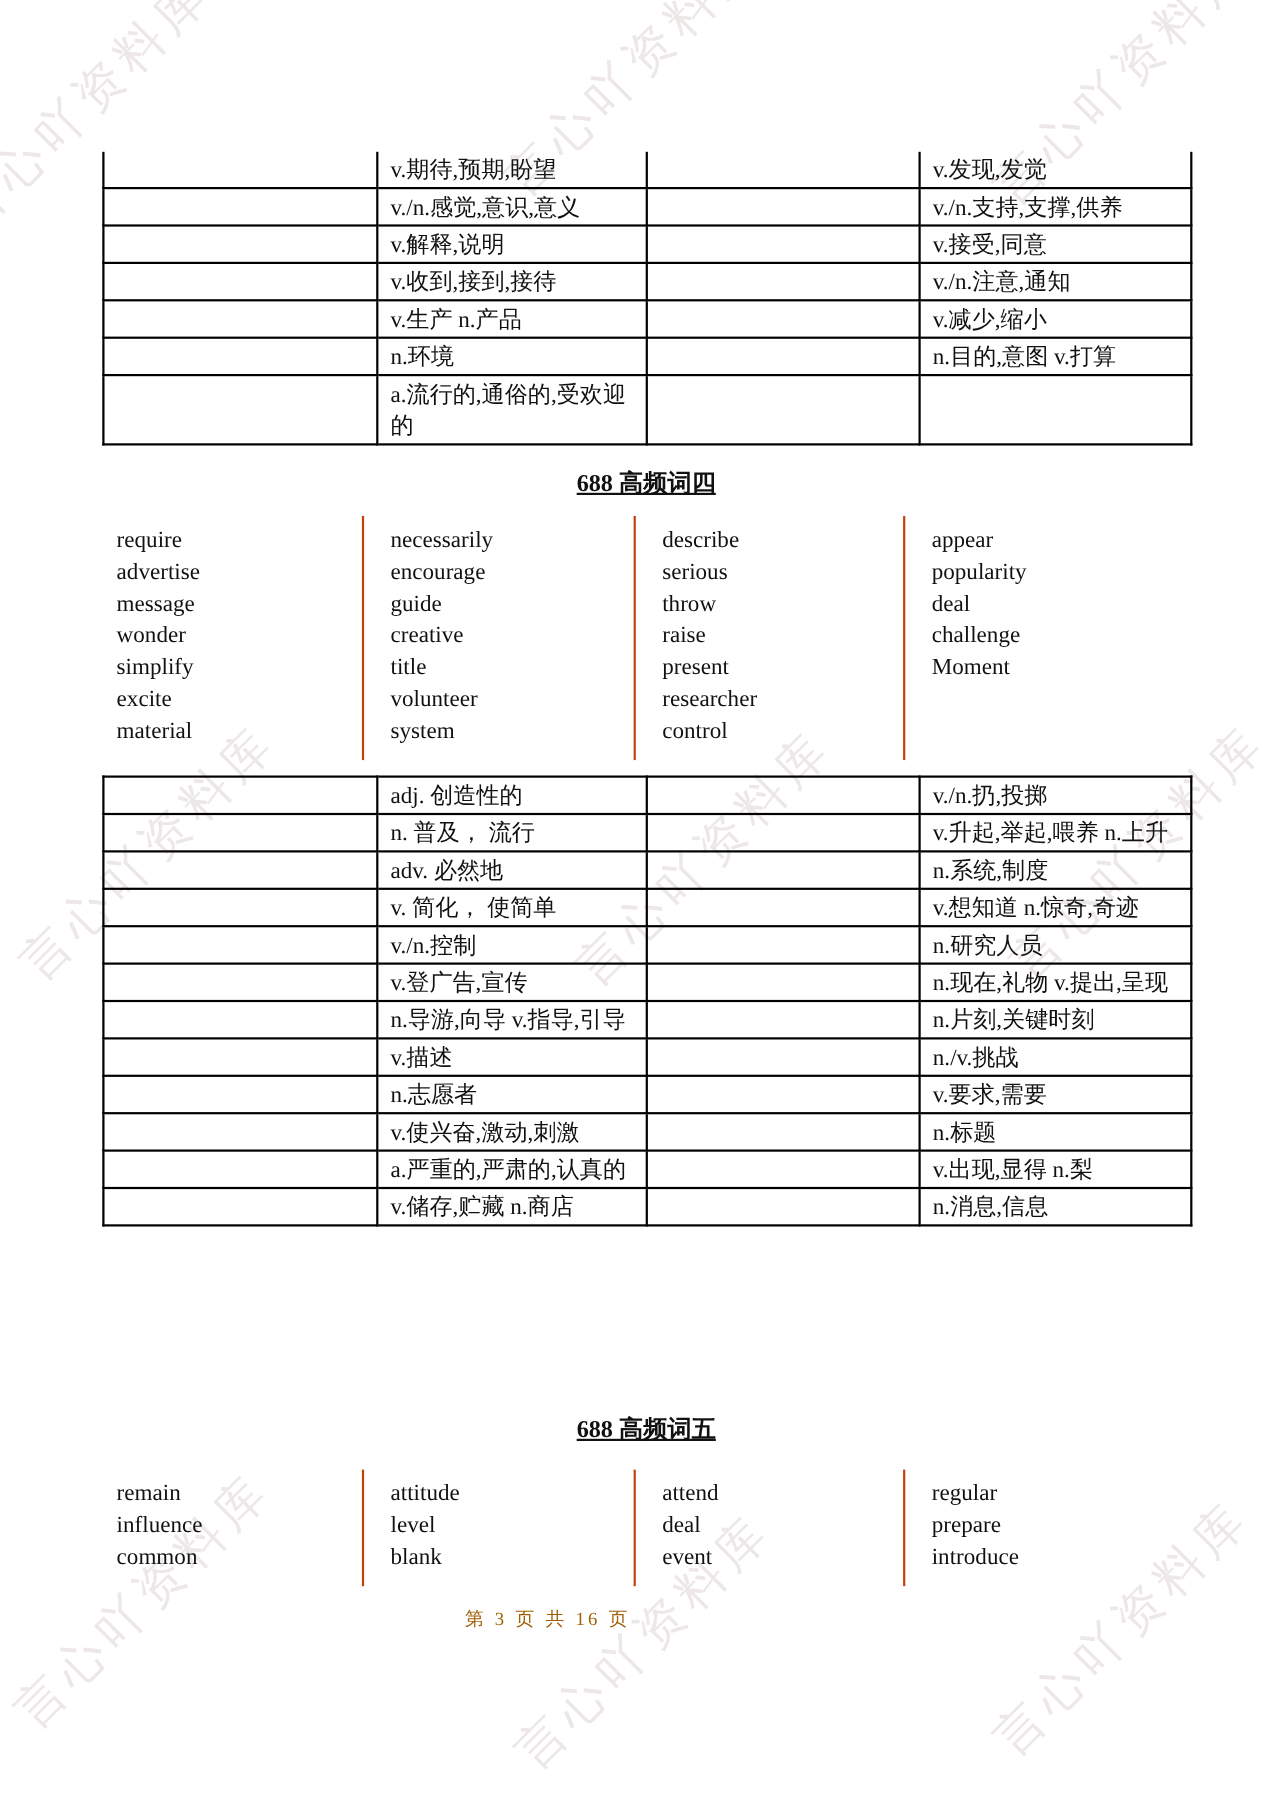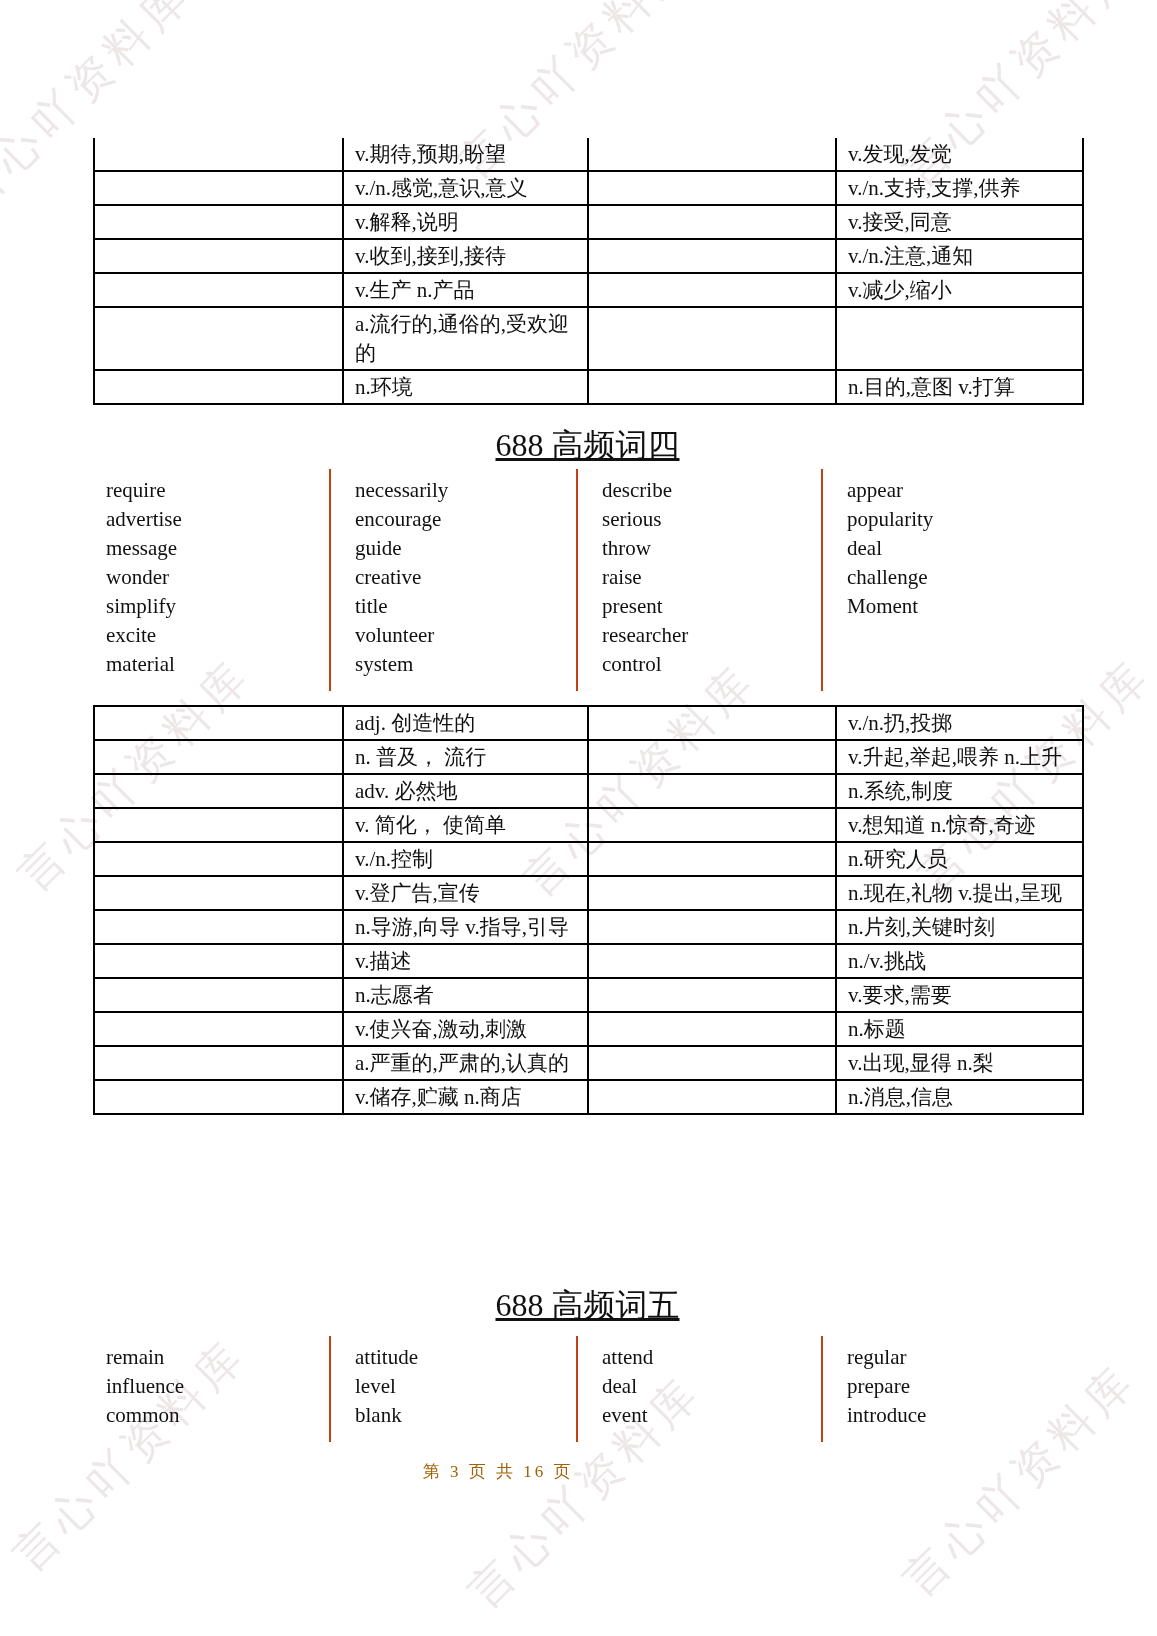--- a/index.html
+++ b/index.html
@@ -36,22 +36,22 @@
     padding:2px 4px 1px 11px;
     vertical-align:top;
     word-break:break-all;
     overflow-wrap:break-word;
   }
   table.vocab tr.no-top td{border-top:none;}
   
   .section-title{
     position:absolute;left:93px;width:989px;
     text-align:center;
-    font-size:32px;
-    font-weight:normal;
+    font-size:22px;
+    font-weight:bold;
     z-index:1;
   }
   .section-title span{text-decoration:underline;}
   
   .word-list{
     position:absolute;left:93px;width:989px;
     display:flex;
     z-index:1;
   }
   .wcol{
@@ -126,29 +126,29 @@
           <td>v./n.注意,通知</td>
         </tr>
         <tr>
           <td></td>
           <td>v.生产 n.产品</td>
           <td></td>
           <td>v.减少,缩小</td>
         </tr>
         <tr>
           <td></td>
+          <td>n.环境</td>
+          <td></td>
+          <td>n.目的,意图 v.打算</td>
+        </tr>
+        <tr>
+          <td></td>
           <td>a.流行的,通俗的,受欢迎的</td>
           <td></td>
           <td></td>
-        </tr>
-        <tr>
-          <td></td>
-          <td>n.环境</td>
-          <td></td>
-          <td>n.目的,意图 v.打算</td>
         </tr>
       </tbody>
     </table>
   </div>
 
   <div class="section-title" style="top:424px">
     <span>688 高频词四</span>
   </div>
 
   <div class="word-list" style="top:469px">

